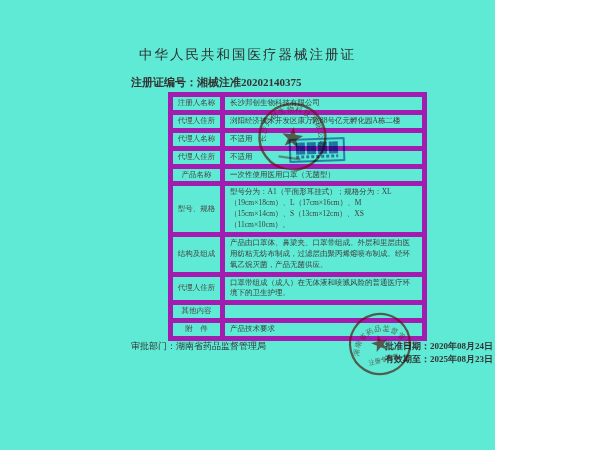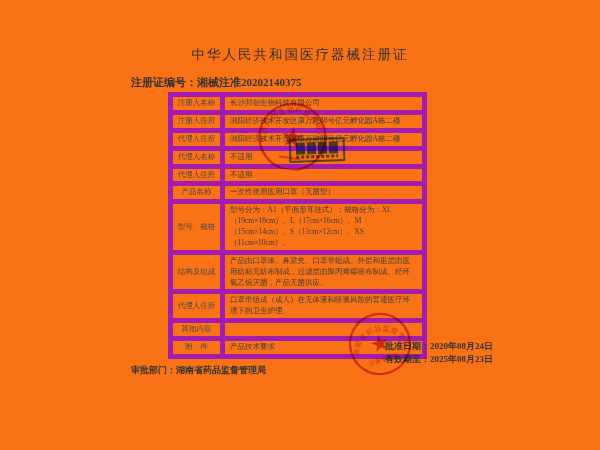--- a/index.html
+++ b/index.html
@@ -1,38 +1,38 @@
 <!DOCTYPE html>
 <html><head>
 <meta charset="utf-8">
 <style>
   html,body { margin:0; padding:0; background:#ffffff; }
   .page {
-    position:relative; width:600px; height:450px; background:#f97316;
+    position:relative; width:495px; height:450px; background:#5eead4;
     font-family:"Liberation Serif","DejaVu Serif",serif; color:#3d3d3d; overflow:hidden;
   }
   .title {
     position:absolute; top:46px; left:0; width:100%; text-align:center;
     font-size:13.5px; letter-spacing:2px; color:#2e2e2e; font-weight:500;
   }
   .regno {
     position:absolute; left:131px; top:75px; font-size:11px; font-weight:bold; color:#333;
   }
   table.cert {
     position:absolute; left:168px; top:92px; width:254px;
     border-collapse:collapse; table-layout:fixed;
   }
   table.cert td {
     border:5px solid #a21caf; font-size:7.5px; line-height:1.45;
     vertical-align:middle; overflow:hidden;
   }
   td.lab { text-align:center; color:#474747; padding:1px 1px; }
   td.val { padding:1px 5px; text-align:left; }
   .footer-dept {
-    position:absolute; left:131px; top:340px; font-size:9px; font-weight:bold; color:#333;margin-top:24px;
+    position:absolute; left:131px; top:340px; font-size:9px; font-weight:normal; color:#333;
   }
   .footer-dates {
     position:absolute; left:341px; top:340px; font-size:9px; font-weight:bold;
     color:#333; line-height:13px;margin-left:44px;
   }
   .seal { position:absolute; mix-blend-mode:multiply; opacity:0.82; }
   .seal-company { left:256px; top:96px; transform:rotate(8deg); }
   .seal-authority { left:347px; top:311px; transform:rotate(-14deg); }
   .bluestamp {
     position:absolute; left:289px; top:138px; width:56px; height:24px;
@@ -66,24 +66,20 @@
 
   <table class="cert">
     <colgroup>
         <col style="width:52px">
         <col style="width:202px">
       </colgroup>
     <tbody>
         <tr style="height:16px">
       <td class="lab">注册人名称</td>
       <td class="val">长沙邦创生物科技有限公司</td>
-    </tr>
-    <tr style="height:17px">
-      <td class="lab">注册人住所</td>
-      <td class="val">浏阳经济技术开发区康万路88号亿元孵化园A栋二楼</td>
     </tr>
     <tr style="height:17px">
       <td class="lab">代理人住所</td>
       <td class="val">浏阳经济技术开发区康万路88号亿元孵化园A栋二楼</td>
     </tr>
     <tr style="height:16px">
       <td class="lab">代理人名称</td>
       <td class="val">不适用</td>
     </tr>
     <tr style="height:16px">

